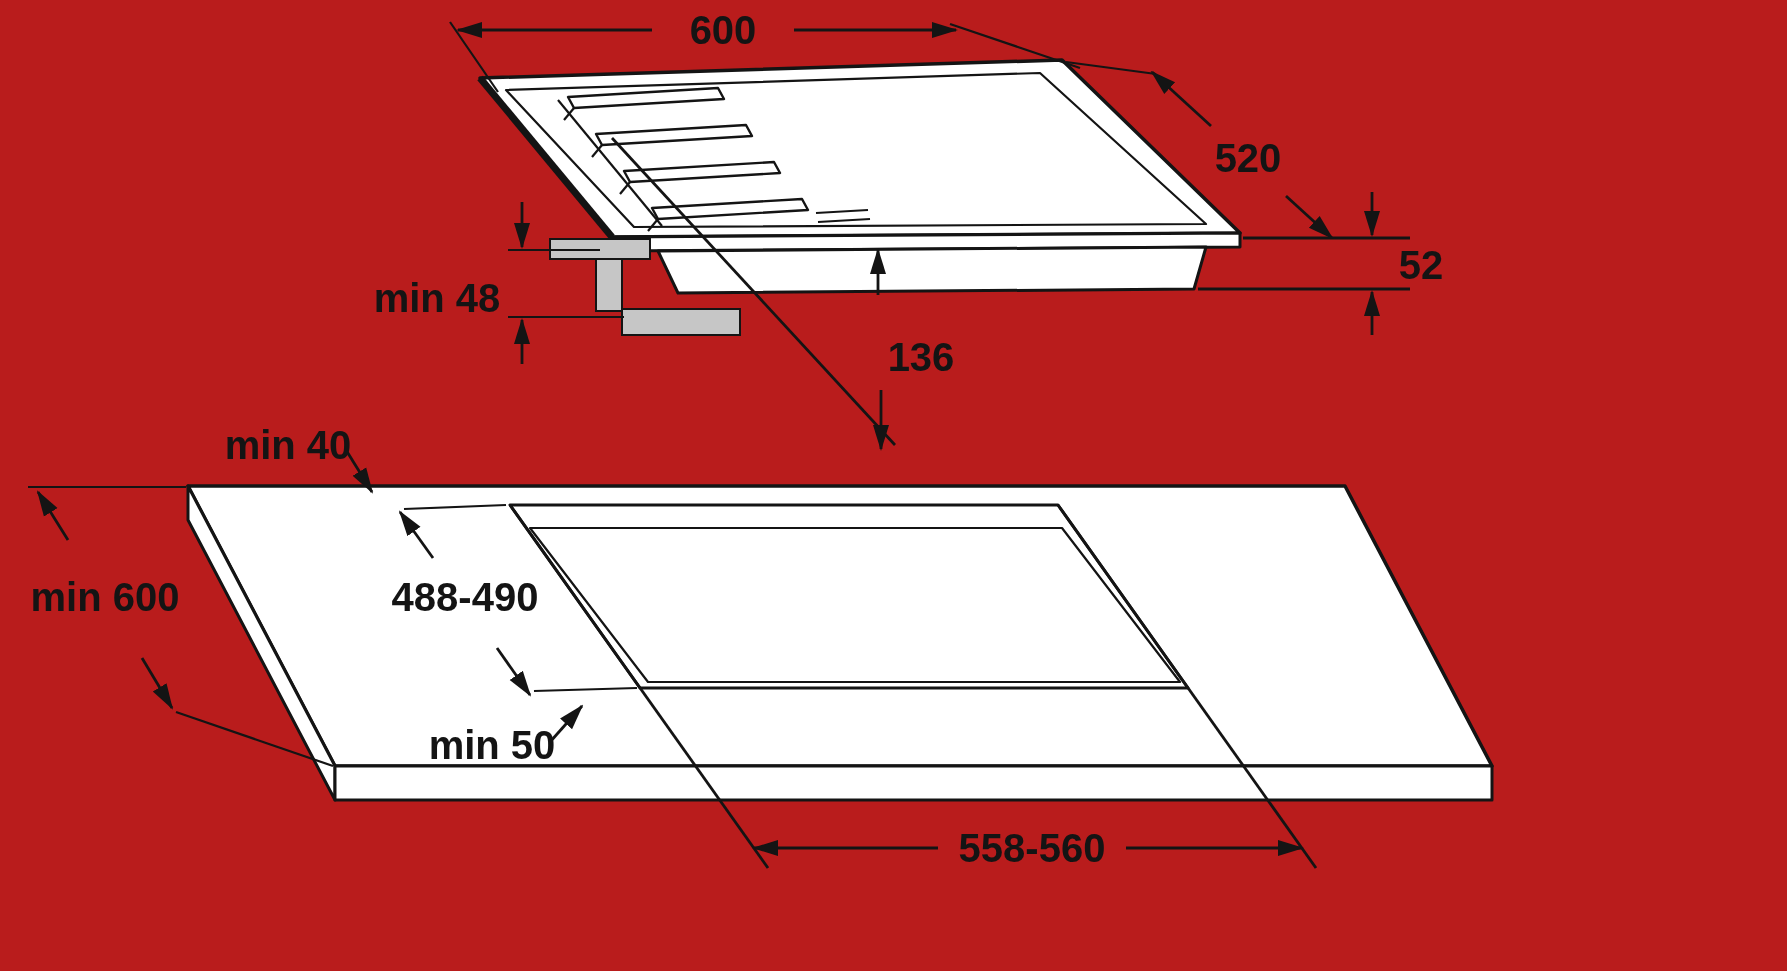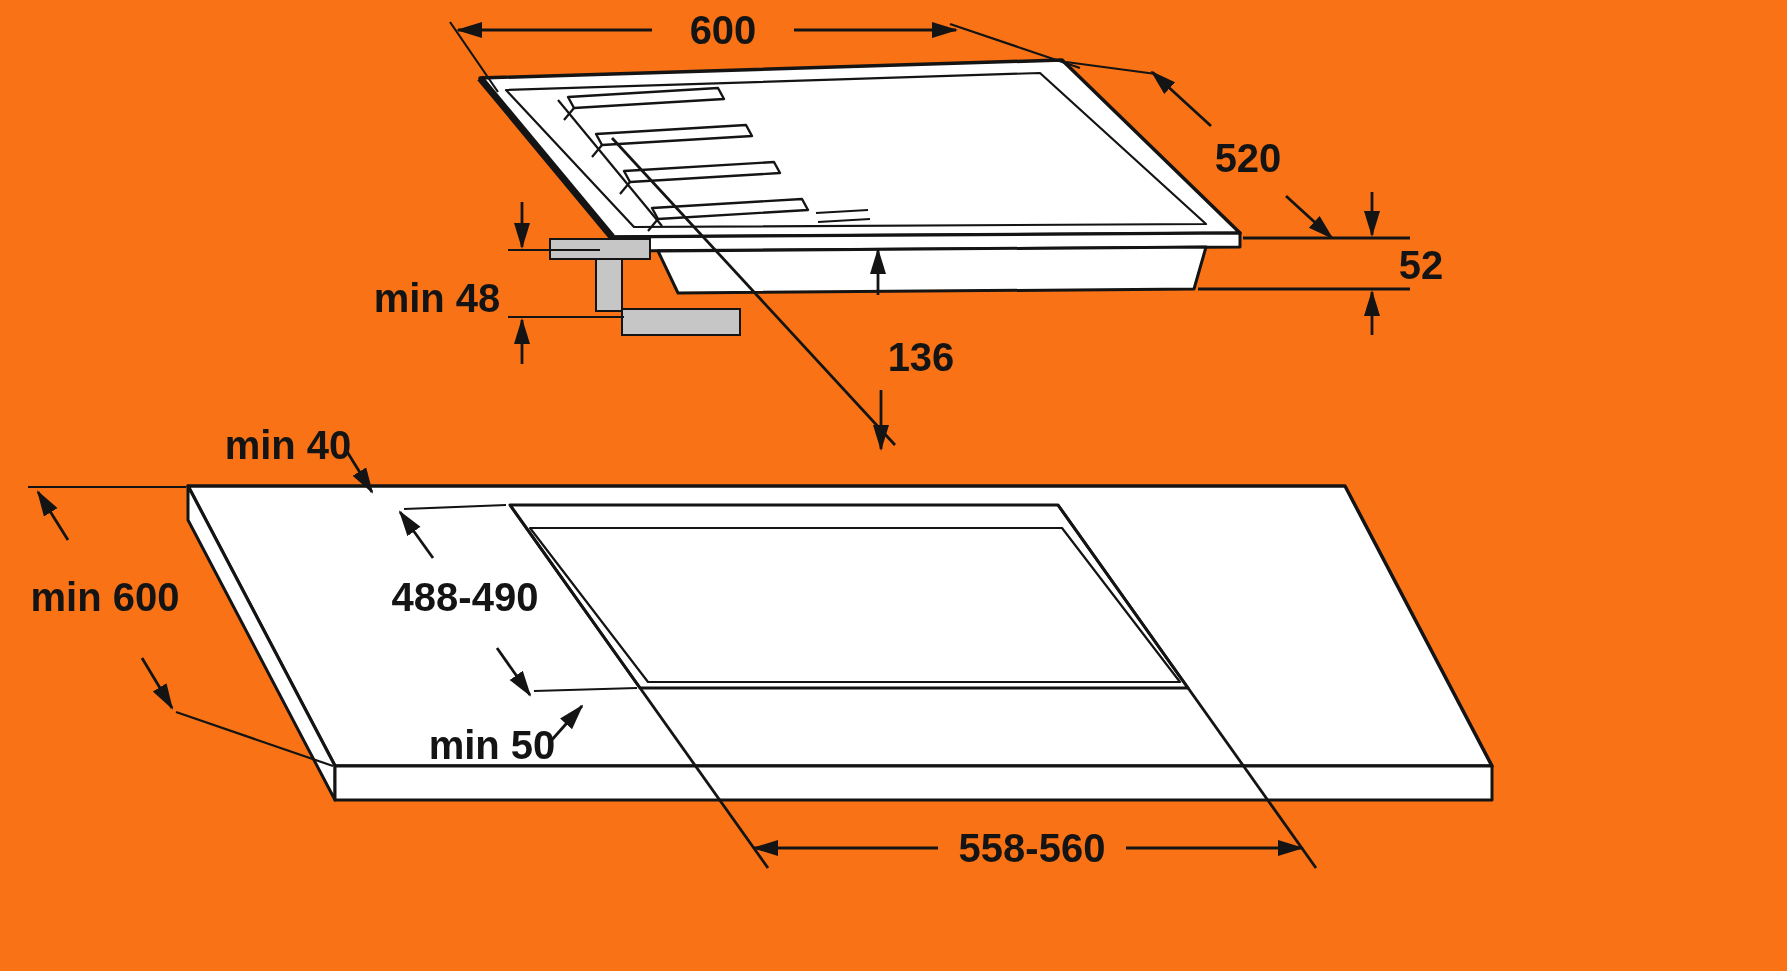--- a/index.html
+++ b/index.html
@@ -1,16 +1,16 @@
 <!DOCTYPE html>
 <html><head>
 <meta charset="utf-8">
 <style>
   html,body{margin:0;padding:0;background:#ffffff;}
-  .stage{width:1787px;height:971px;position:relative;background:#f97316;
+  .stage{width:1787px;height:971px;position:relative;background:#b91c1c;
          font-family:"Liberation Sans", sans-serif;}
   svg{display:block;}
   .dim-label{font-family:"Liberation Sans", sans-serif;font-size:40px;font-weight:600;fill:#141414;}
   .outline{fill:#ffffff;stroke:#141414;stroke-width:3.5;stroke-linejoin:round;}
   .outline-thin{fill:none;stroke:#141414;stroke-width:2.2;stroke-linejoin:round;}
   .part{fill:#ffffff;stroke:#141414;stroke-width:3;stroke-linejoin:round;}
   .dimline{stroke:#141414;stroke-width:2.8;fill:none;}
   .extline{stroke:#141414;stroke-width:2.2;fill:none;}
   .grate{fill:#ffffff;stroke:#141414;stroke-width:2.4;stroke-linejoin:round;}
   .bracket{stroke:#141414;stroke-width:2;}

